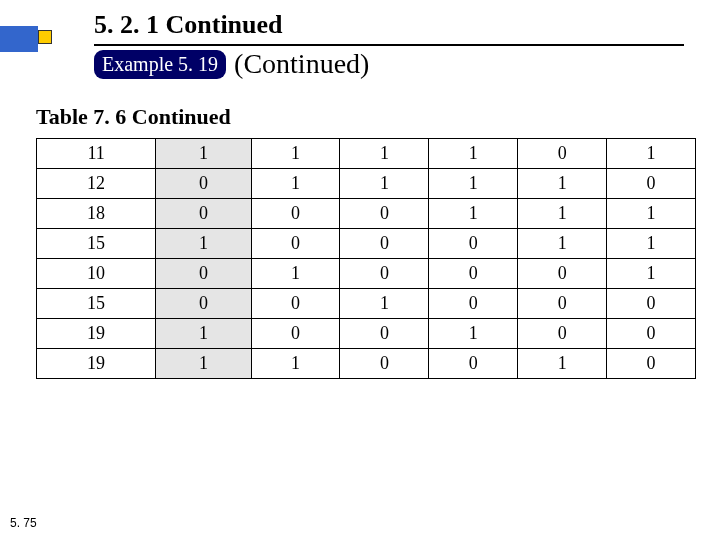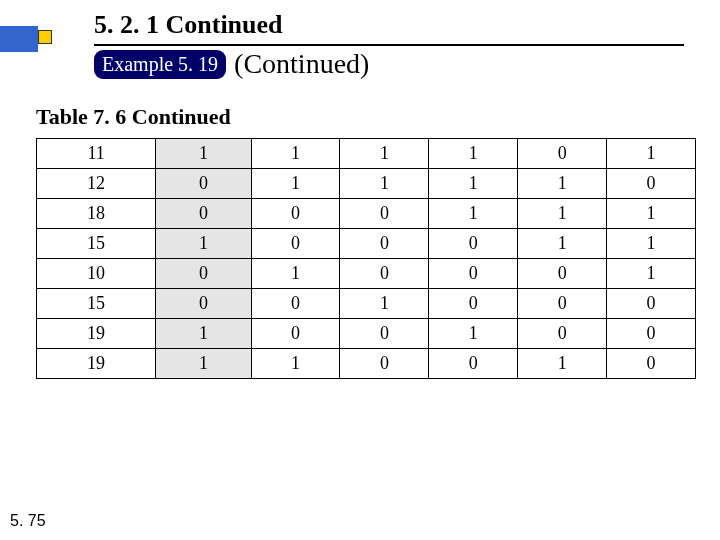--- a/index.html
+++ b/index.html
@@ -79,21 +79,21 @@
     height: 30px;
     padding: 0;
     width: 82px;
   }
   .data-table td.col-index { width: 110px; }
   .data-table td.shaded { background: #e5e5e5; width: 88px; }
   .page-num {
     position: absolute;
     left: 10px;
     bottom: 10px;
-    font-size: 16px;
+    font-size: 12px;
     font-family: Arial, sans-serif;
     margin-top: 24px;
   }
 </style>
 </head>
 <body>
 
 <div class="decor">
   <div class="blue"></div>
   <div class="yellow"></div>

